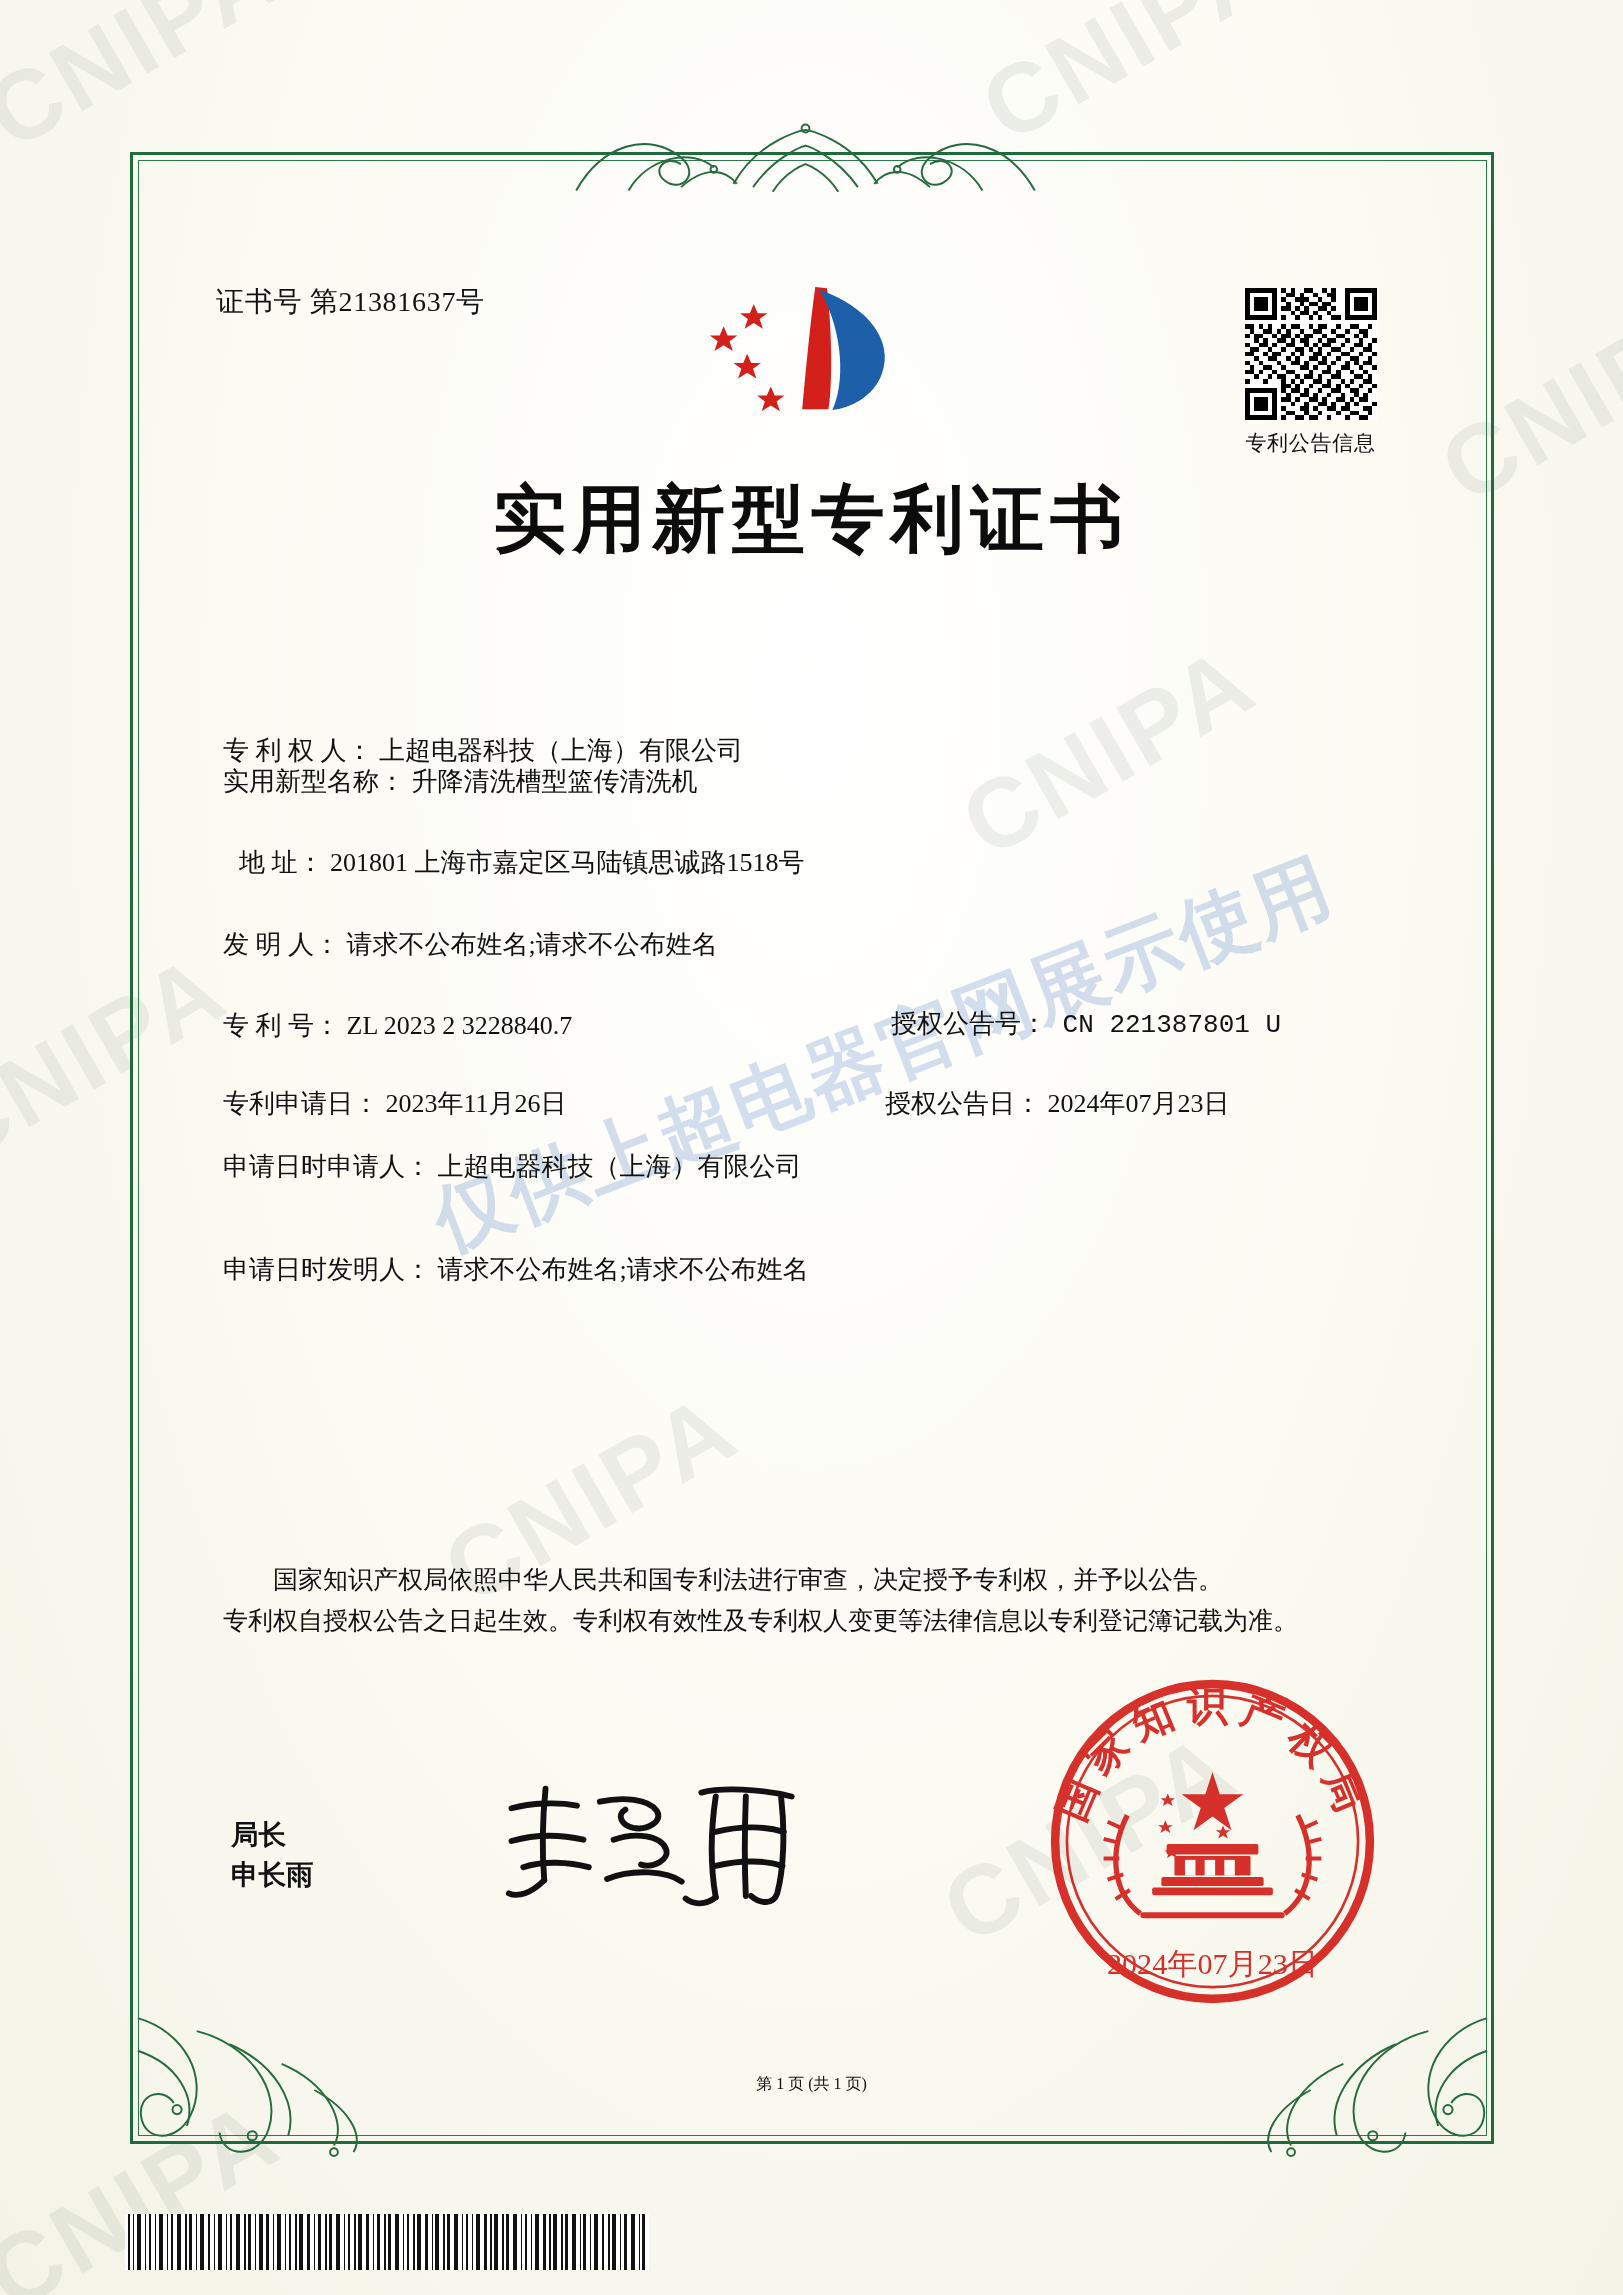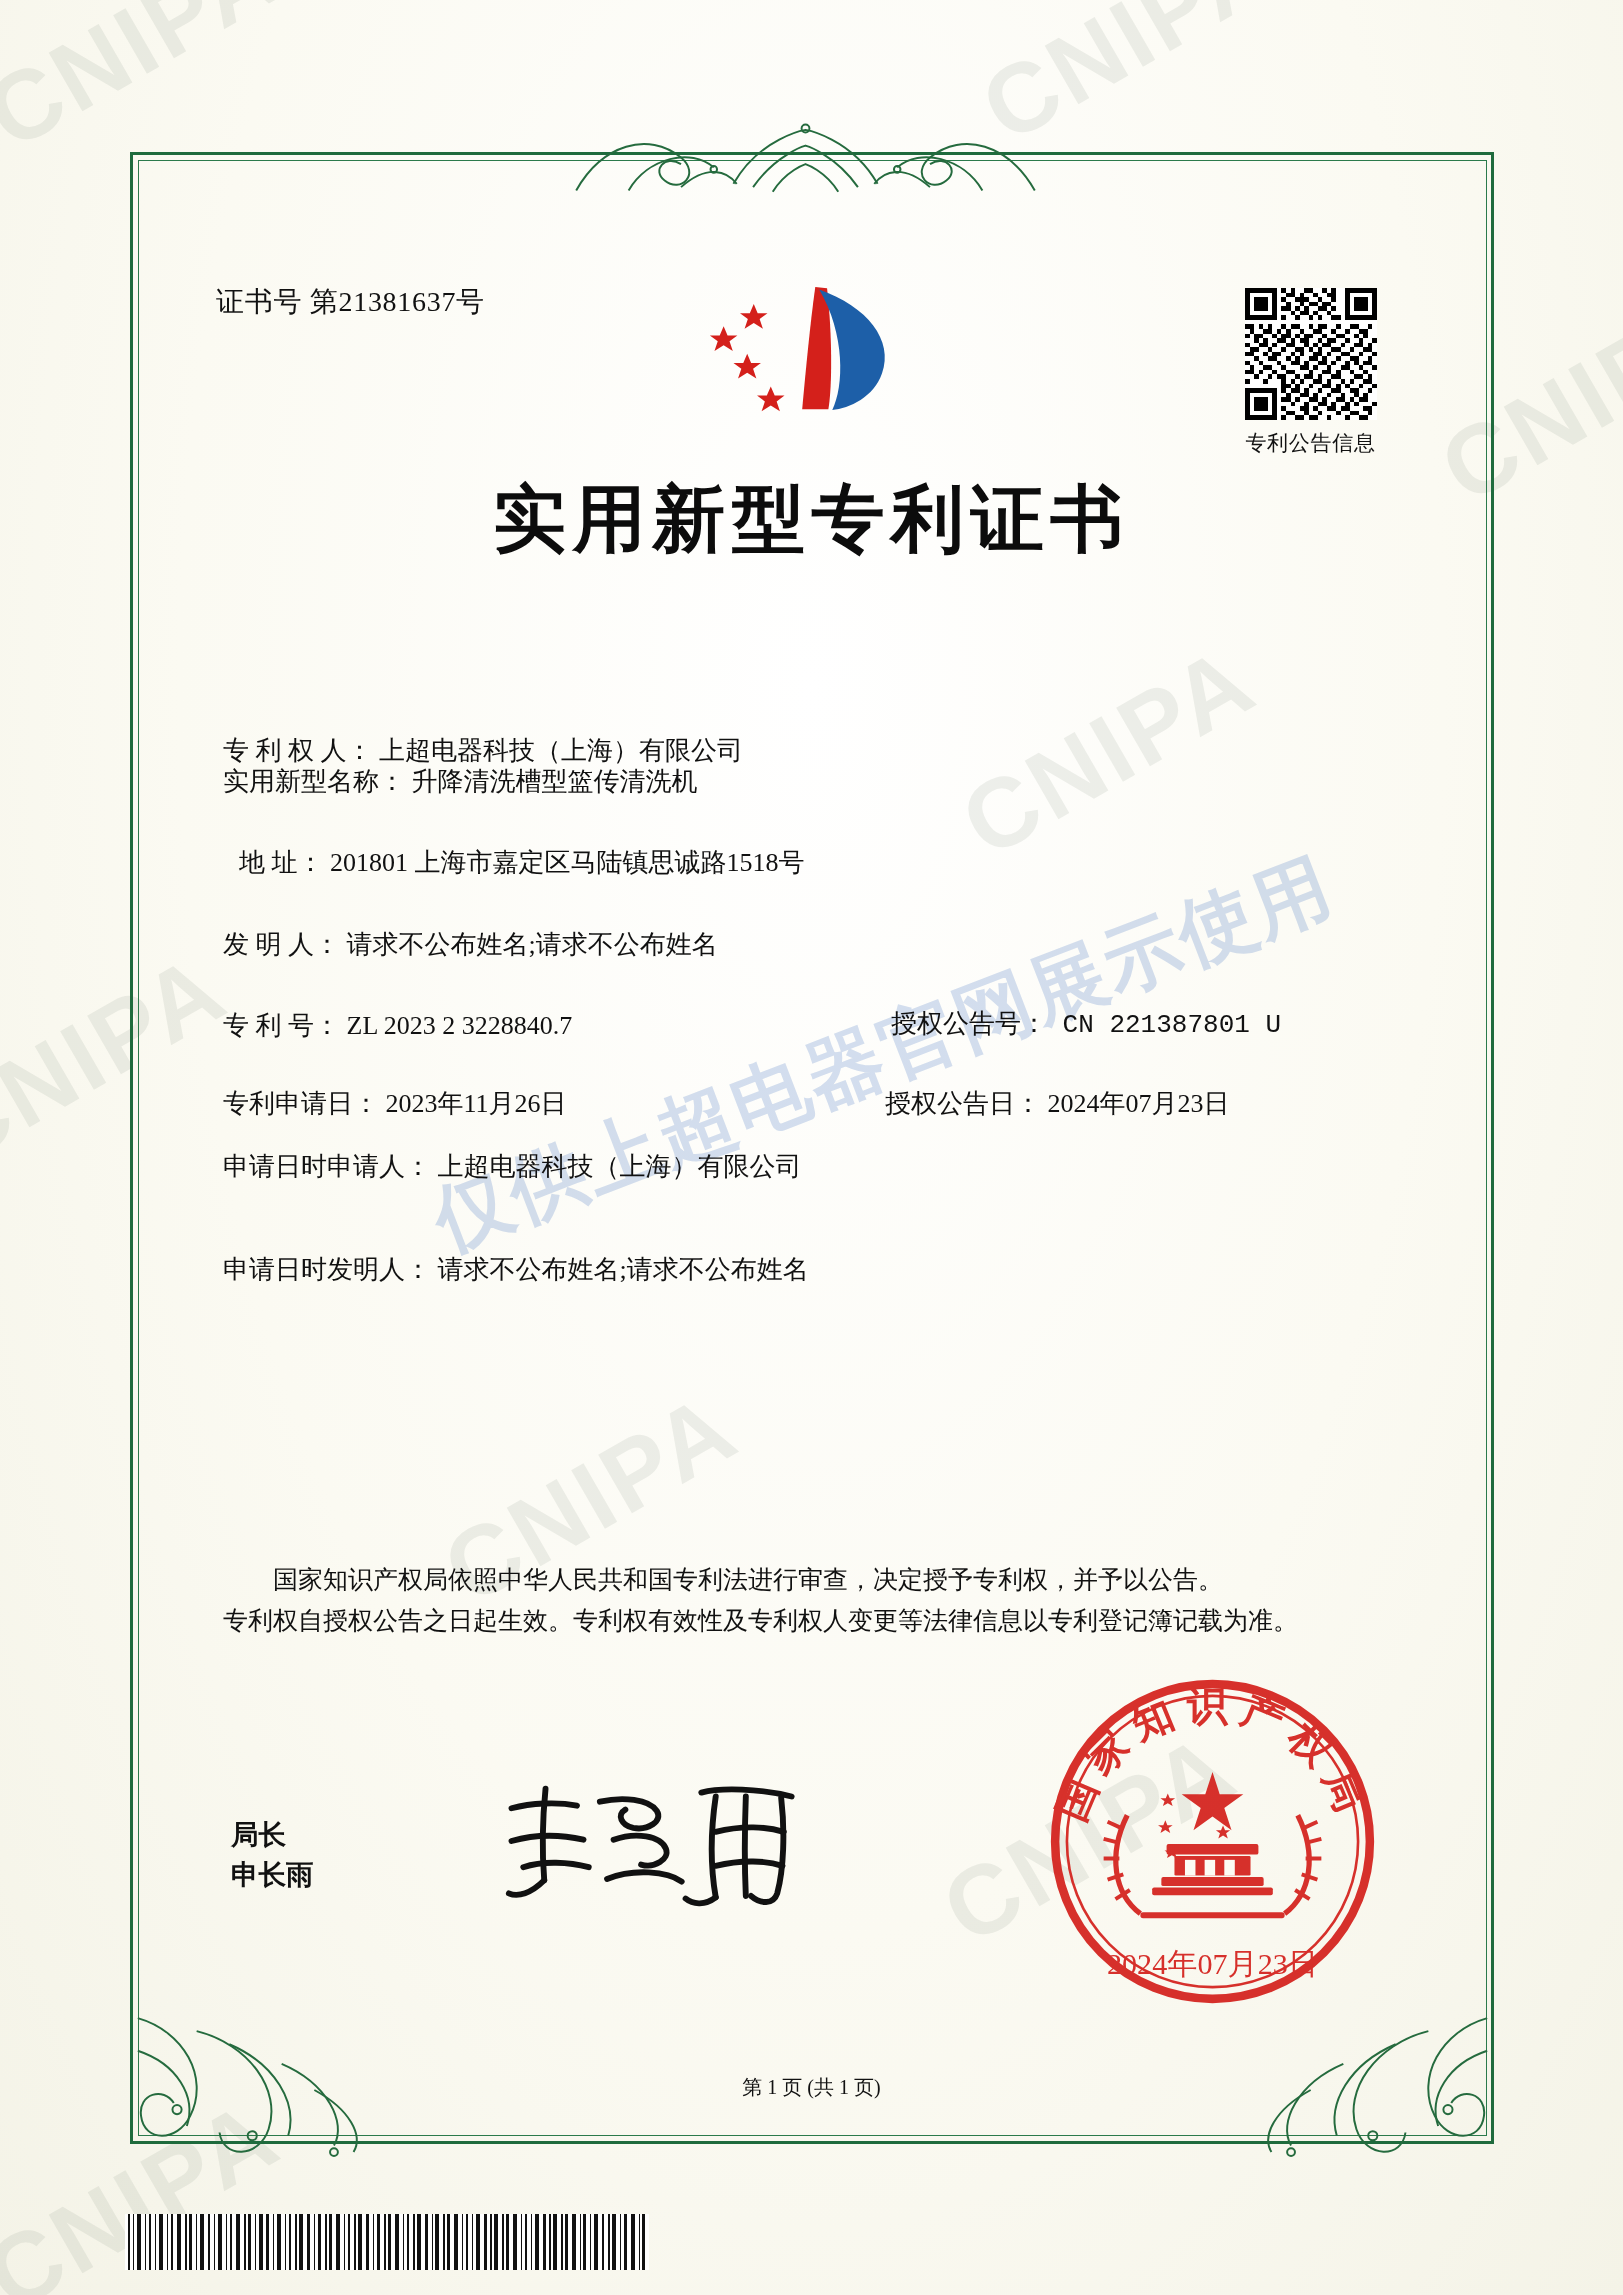--- a/index.html
+++ b/index.html
@@ -209,21 +209,21 @@
     height: 341px;
   }
 
   
   .page-footer {
     position: absolute;
     left: 0;
     right: 0;
     top: 2074px;
     text-align: center;
-    font-size: 20px;
+    font-size: 16px;
     color: #111;
   }
   .barcode {
     position: absolute;
     left: 125px;
     top: 2214px;
     width: 524px;
     height: 56px;
   }
 </style>

